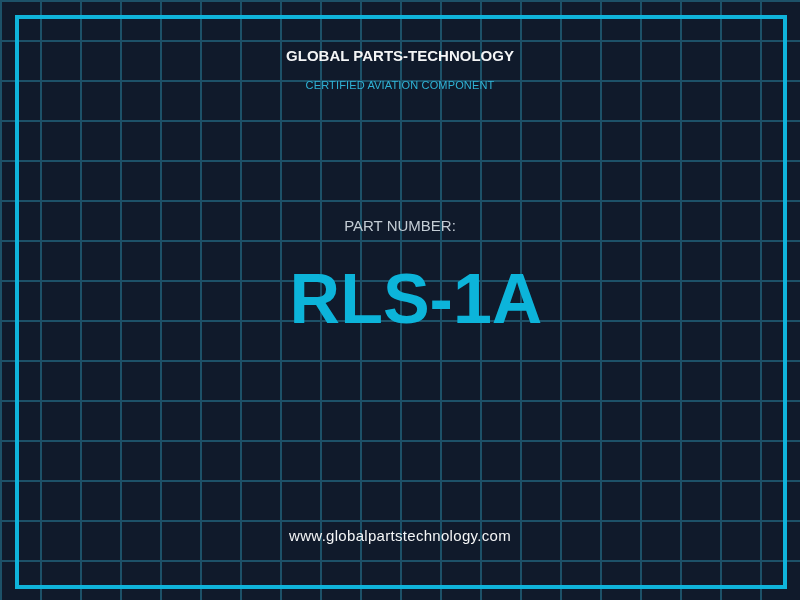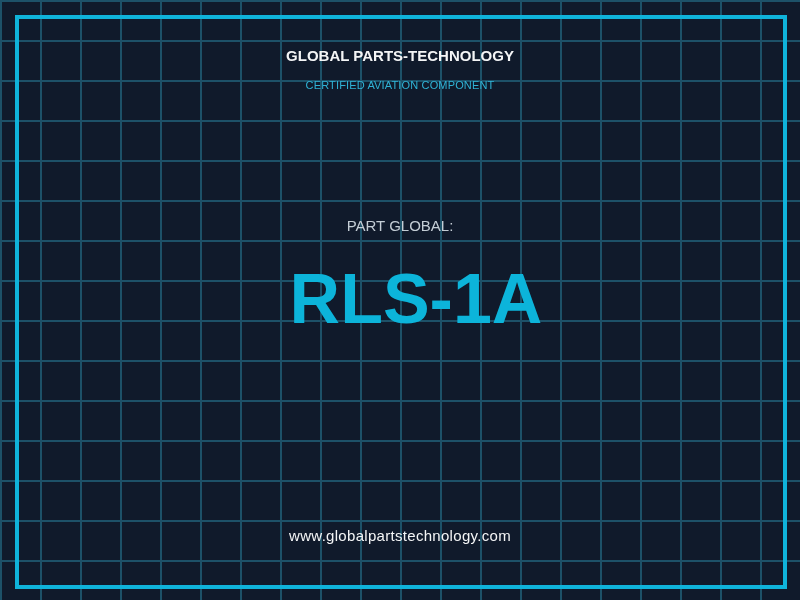--- a/index.html
+++ b/index.html
@@ -87,18 +87,18 @@
 </head>
 <body>
 
 <div class="screen">
   <div class="frame"></div>
 
   <div class="txt company">GLOBAL PARTS-TECHNOLOGY</div>
 
   <div class="txt certification">CERTIFIED AVIATION COMPONENT</div>
 
-  <div class="txt part-label">PART GLOBAL:</div>
+  <div class="txt part-label">PART NUMBER:</div>
 
   <div class="txt part-value">RLS-1A</div>
 
   <div class="txt website">www.globalpartstechnology.com</div>
 </div>
 
 </body></html>

